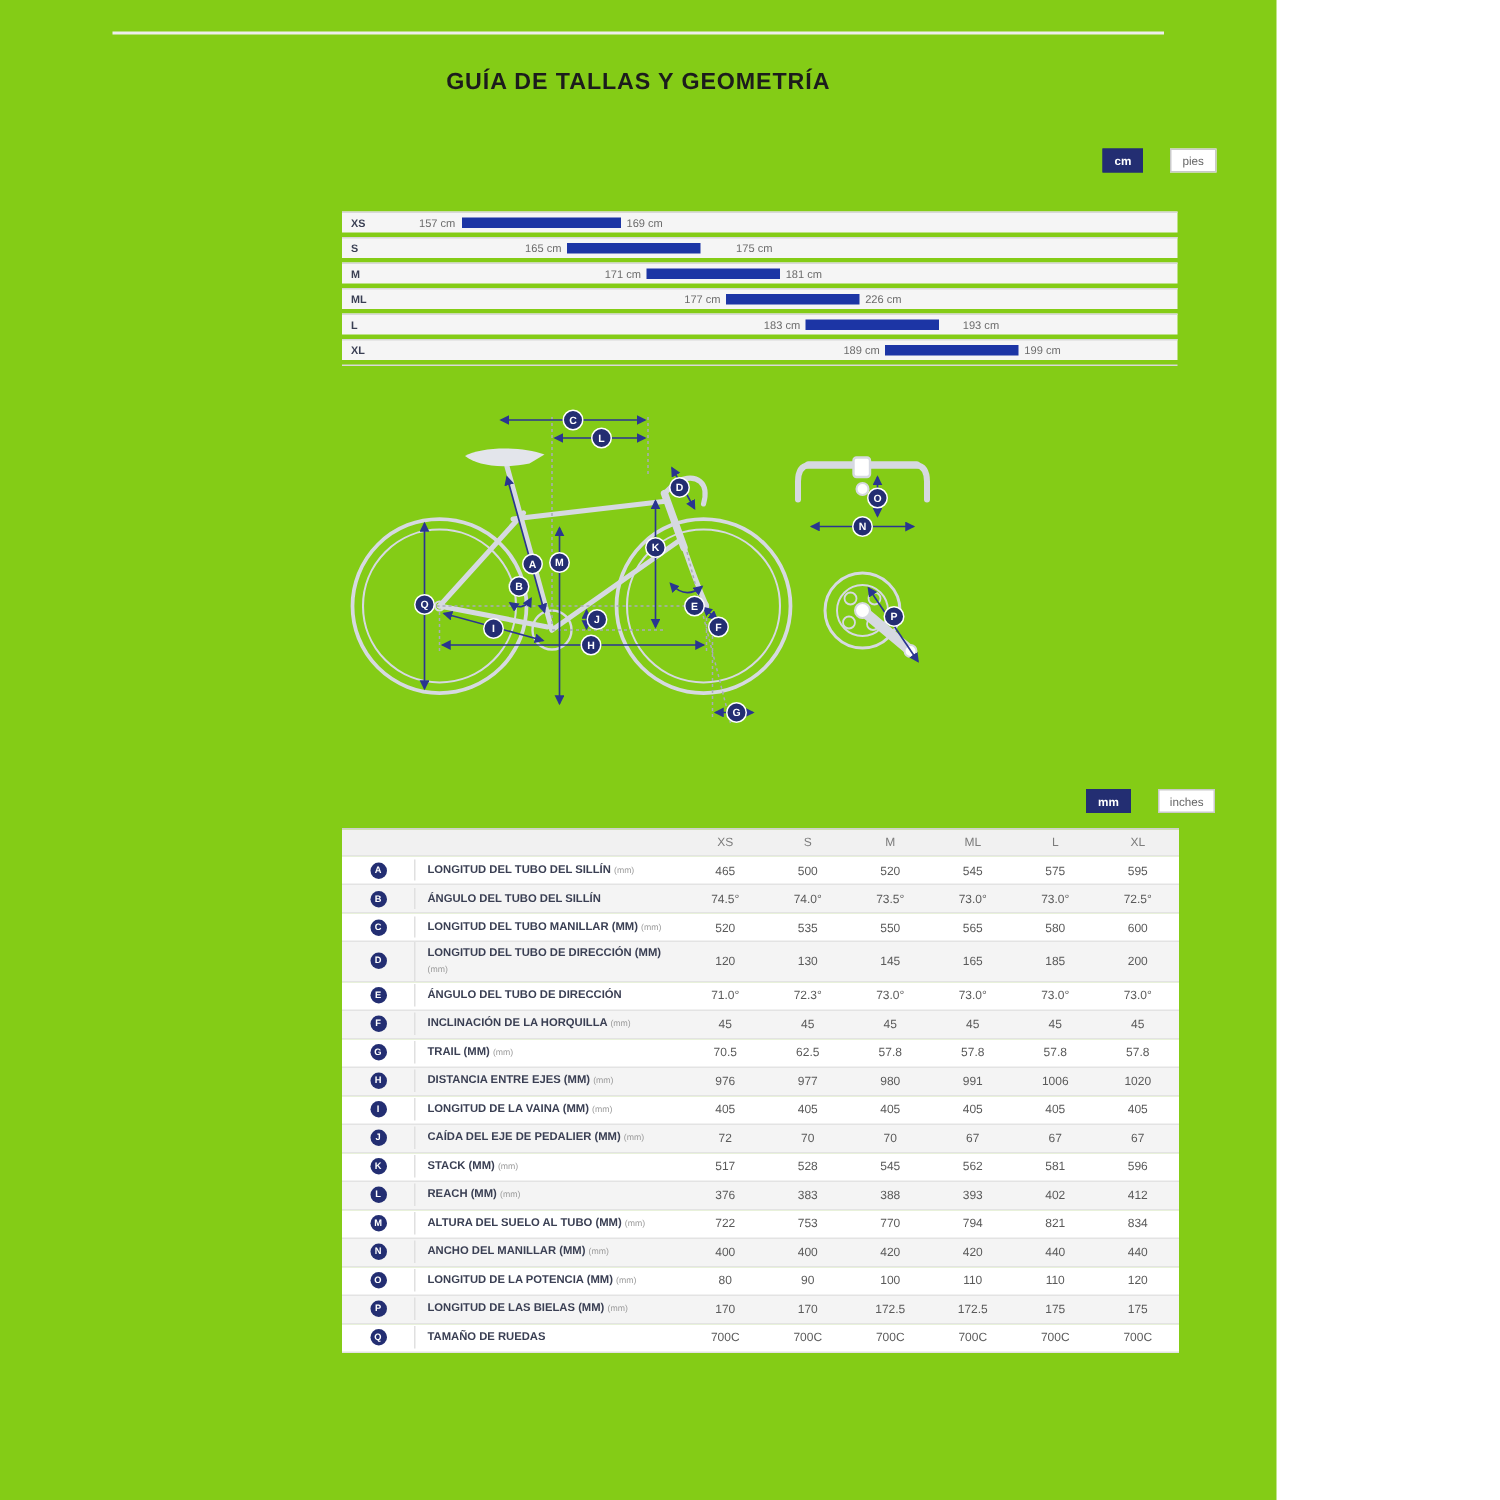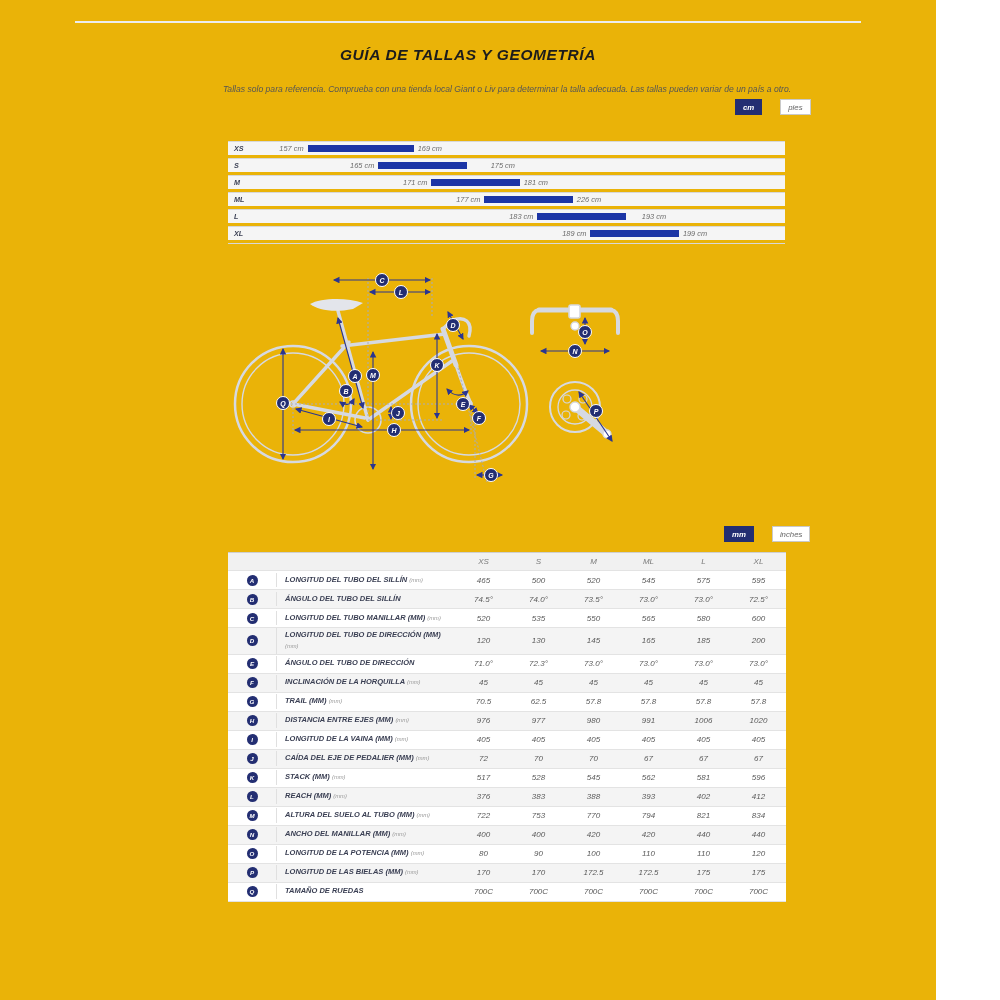--- a/index.html
+++ b/index.html
@@ -1,17 +1,17 @@
 <!DOCTYPE html>
 <html><head>
 <meta charset="utf-8">
 <style>
   html,body{margin:0;padding:0;background:#fff;}
   body{font-family:"Liberation Sans", sans-serif; -webkit-font-smoothing:antialiased;}
-  #page{position:relative;width:936px;height:1000px;background:#eab308;overflow:hidden;font-style:italic;}
+  #page{position:relative;width:851px;height:1000px;background:#84cc16;overflow:hidden;}
 
   .top-divider{position:absolute;left:75px;right:75px;top:21px;height:2px;background:#ededed;}
 
   .page-title{position:absolute;left:0;top:46px;width:100%;text-align:center;
     font-size:15.5px;font-weight:bold;letter-spacing:0.6px;color:#1c1c1c;}
 
   .page-subtitle{position:absolute;left:222px;top:84px;width:570px;text-align:center;
     font-size:8.6px;color:#555;}
 
   .toggle{position:absolute;display:flex;gap:18px;}
@@ -49,21 +49,20 @@
   #diagram{position:absolute;left:225px;top:258px;}
 </style>
 </head>
 <body>
 
 <div id="page">
 
   <div class="top-divider"></div>
 
   <div class="page-title">GUÍA DE TALLAS Y GEOMETRÍA</div>
-  <div class="page-subtitle">Tallas solo para referencia. Comprueba con una tienda local Giant o Liv para determinar la talla adecuada. Las tallas pueden variar de un país a otro.</div>
 
   <div class="toggle" id="toggle-size">
     <div class="tbtn sel">cm</div>
     <div class="tbtn">pies</div>
   </div>
 
   <div id="size-chart">
       <div class="size-row">
         <span class="size-label">XS</span>
         <div class="size-bar" style="left: 79.5714px; width: 106.095px;"></div>

